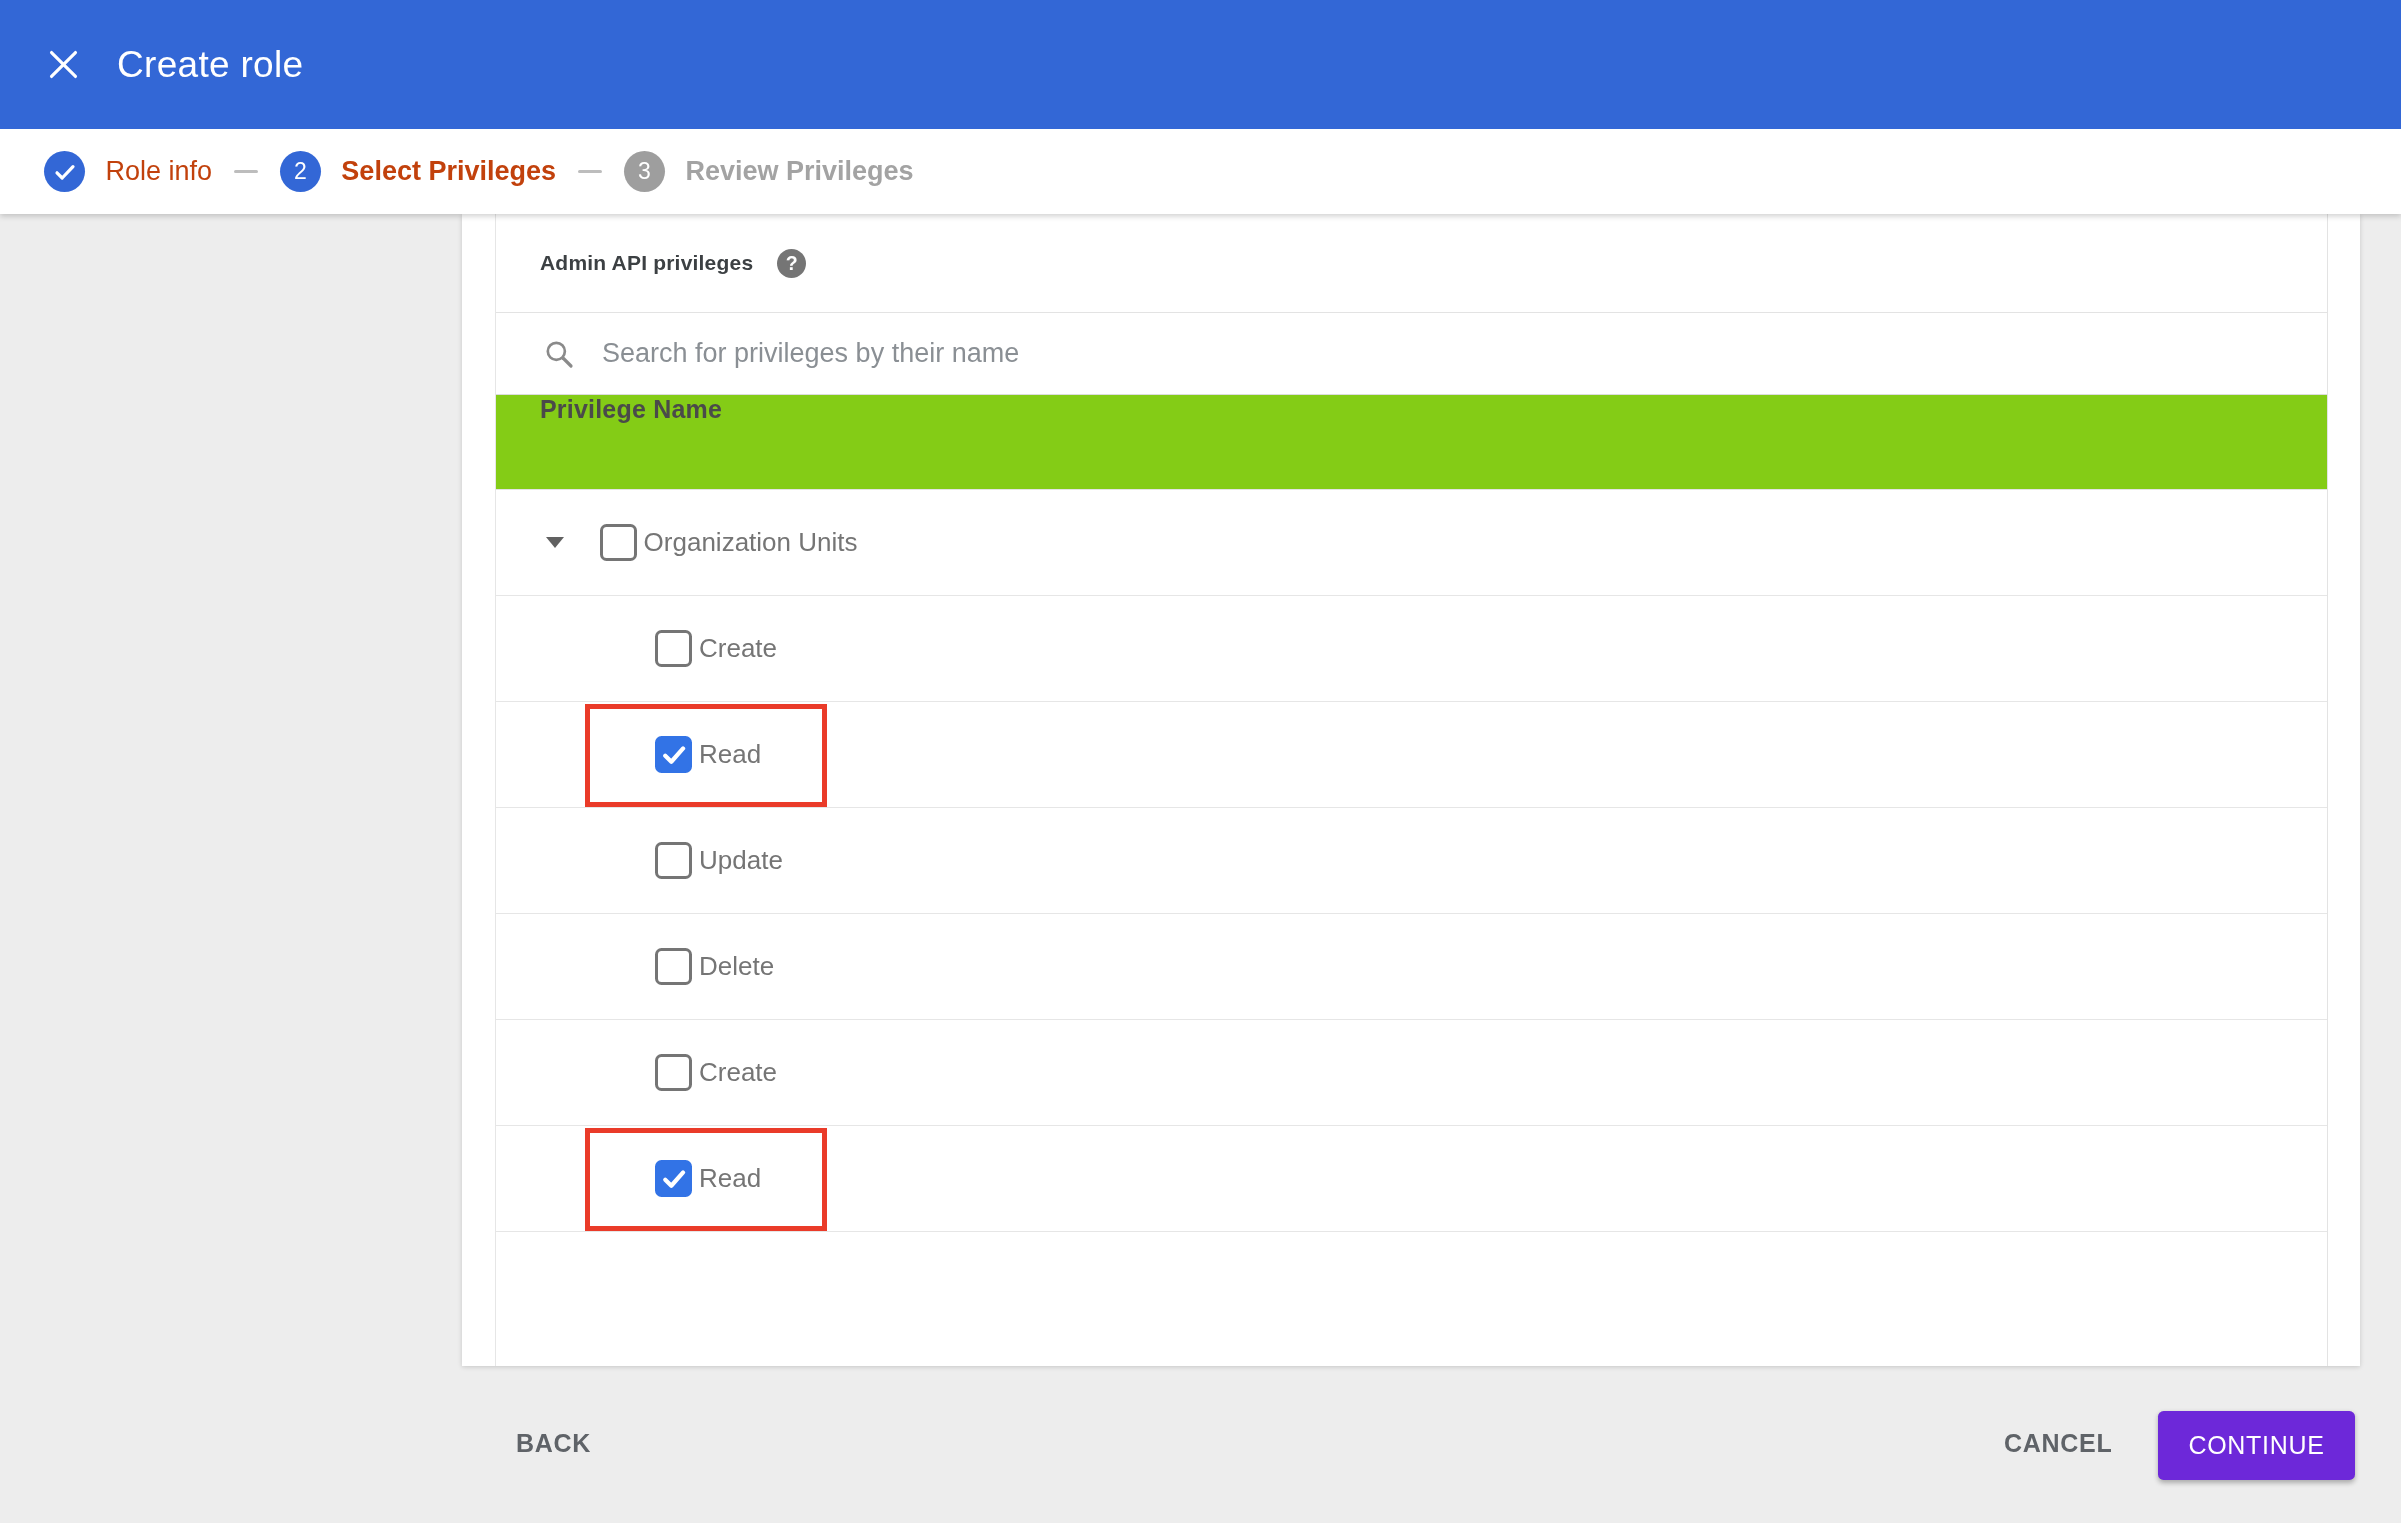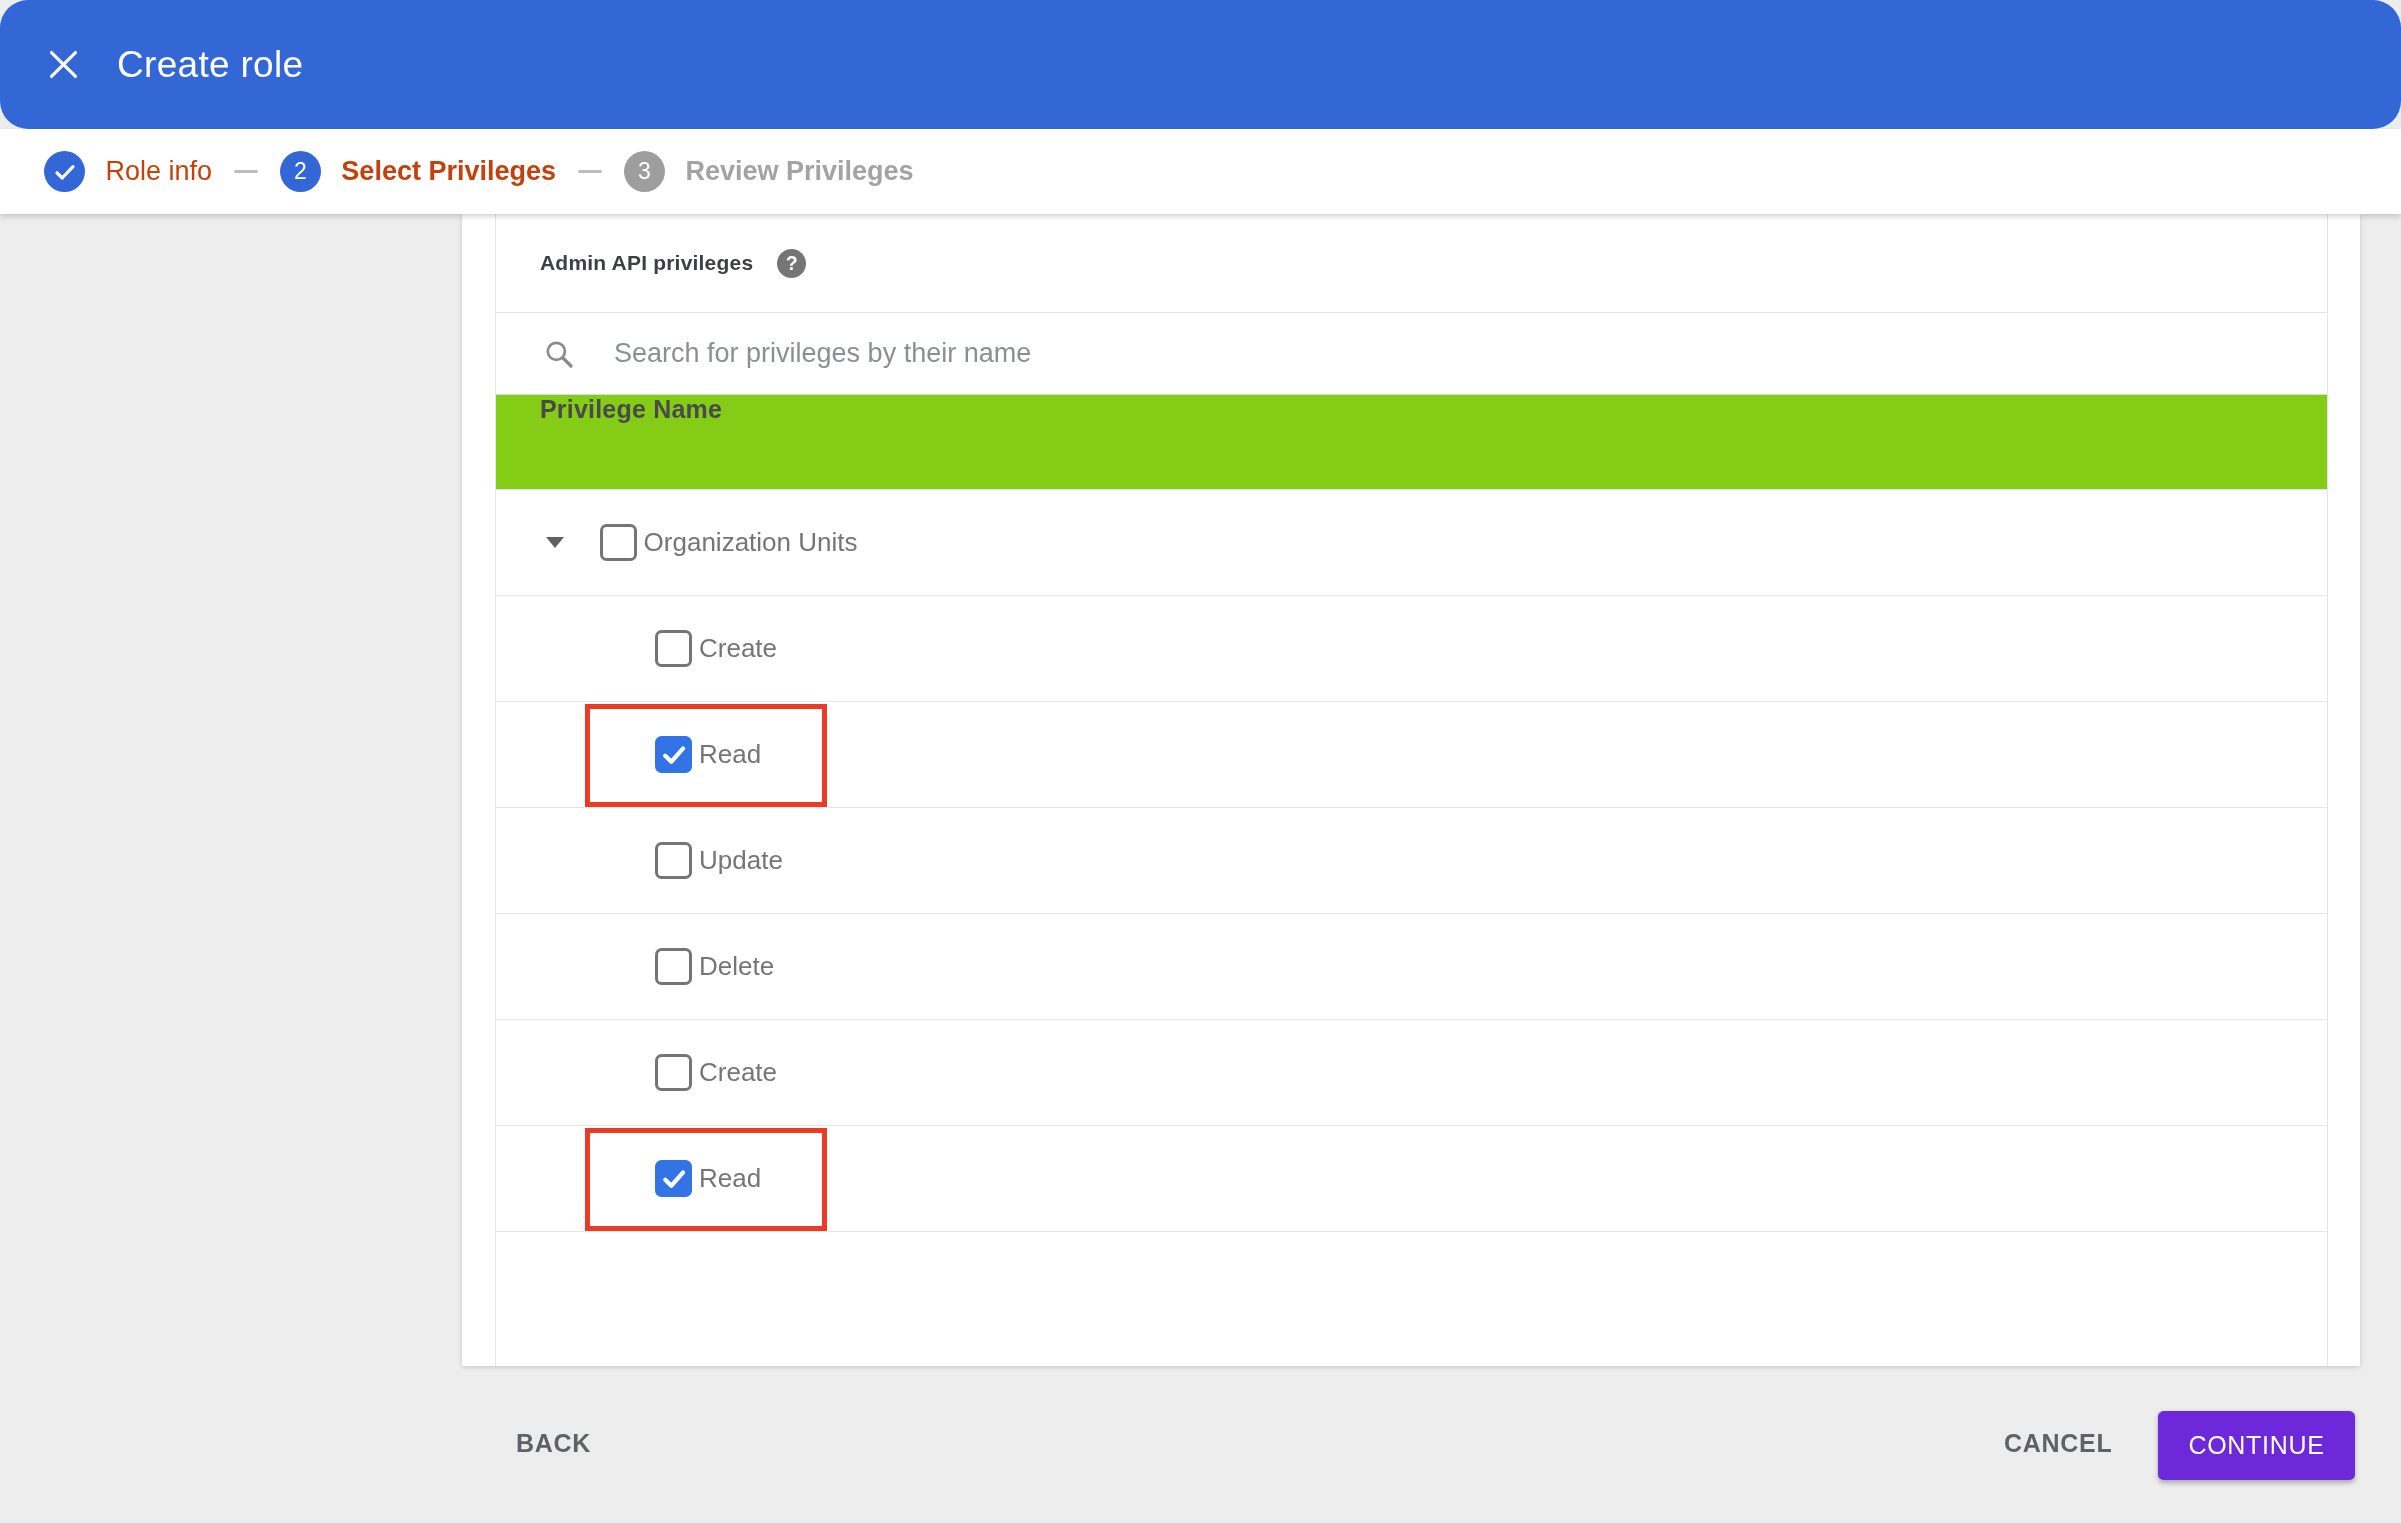--- a/index.html
+++ b/index.html
@@ -2,21 +2,21 @@
 <html style="font-size:15px"><head>
 <meta charset="utf-8">
 <style>
   html,body{margin:0;padding:0;background:#ededed;}
   body{width:2401px;height:1524px;position:relative;overflow:hidden;
        font-family:"Liberation Sans","DejaVu Sans",sans-serif;
        -webkit-font-smoothing:antialiased;}
 
   
   .appbar{position:absolute;left:0;top:0;width:100%;height:129px;background:#3367d6;
-          display:flex;align-items:center;z-index:30;border-radius:28px;}
+          display:flex;align-items:center;z-index:30;}
   .close-btn{width:56px;height:56px;margin-left:35px;display:flex;align-items:center;
              justify-content:center;cursor:pointer;}
   .appbar-title{color:#ffffff;font-size:37px;font-weight:400;margin-left:26px;letter-spacing:0.3px;}
 
   
   .stepper{position:absolute;left:0;top:129px;width:100%;height:85px;background:#ffffff;
            display:flex;align-items:center;z-index:20;
            box-shadow:0 2.8px 5.6px rgba(0,0,0,.18);}
   .step{display:flex;align-items:center;}
   .step-circle{width:41px;height:41px;border-radius:50%;display:flex;align-items:center;
@@ -37,21 +37,21 @@
 
   .panel-heading{height:99px;border-bottom:0.9px solid #e3e3e3;display:flex;align-items:center;
                  padding-left:44px;box-sizing:border-box;}
   .panel-title{font-size:21px;font-weight:600;color:#3c4043;letter-spacing:0.2px;}
   .help-icon{width:29px;height:29px;border-radius:50%;background:#757575;color:#ffffff;
              font-size:19.5px;font-weight:700;display:flex;align-items:center;justify-content:center;
              margin-left:24px;cursor:pointer;}
 
   .search-row{height:82px;border-bottom:0.9px solid #dcdcdc;display:flex;align-items:center;
               padding-left:47px;box-sizing:border-box;}
-  .search-input{border:none;outline:none;font-size:27px;color:#3c4043;margin-left:37px;
+  .search-input{border:none;outline:none;font-size:27px;color:#3c4043;margin-left:25px;
                 width:1299px;font-family:inherit;background:transparent;}
   .search-input::placeholder{color:#8a8f94;opacity:1;}
 
   .thead{height:95px;background:#84cc16;border-bottom:0.9px solid #e3e3e3;display:flex;
          align-items:flex-start;padding-left:44px;box-sizing:border-box;}
   .thead-label{font-size:25px;font-weight:600;color:#4a4a4a;letter-spacing:0.2px;}
 
   .row{position:relative;height:106px;border-bottom:0.9px solid #e6e6e6;display:flex;
        align-items:center;box-sizing:border-box;}
   .row-partial{height:32px;}

